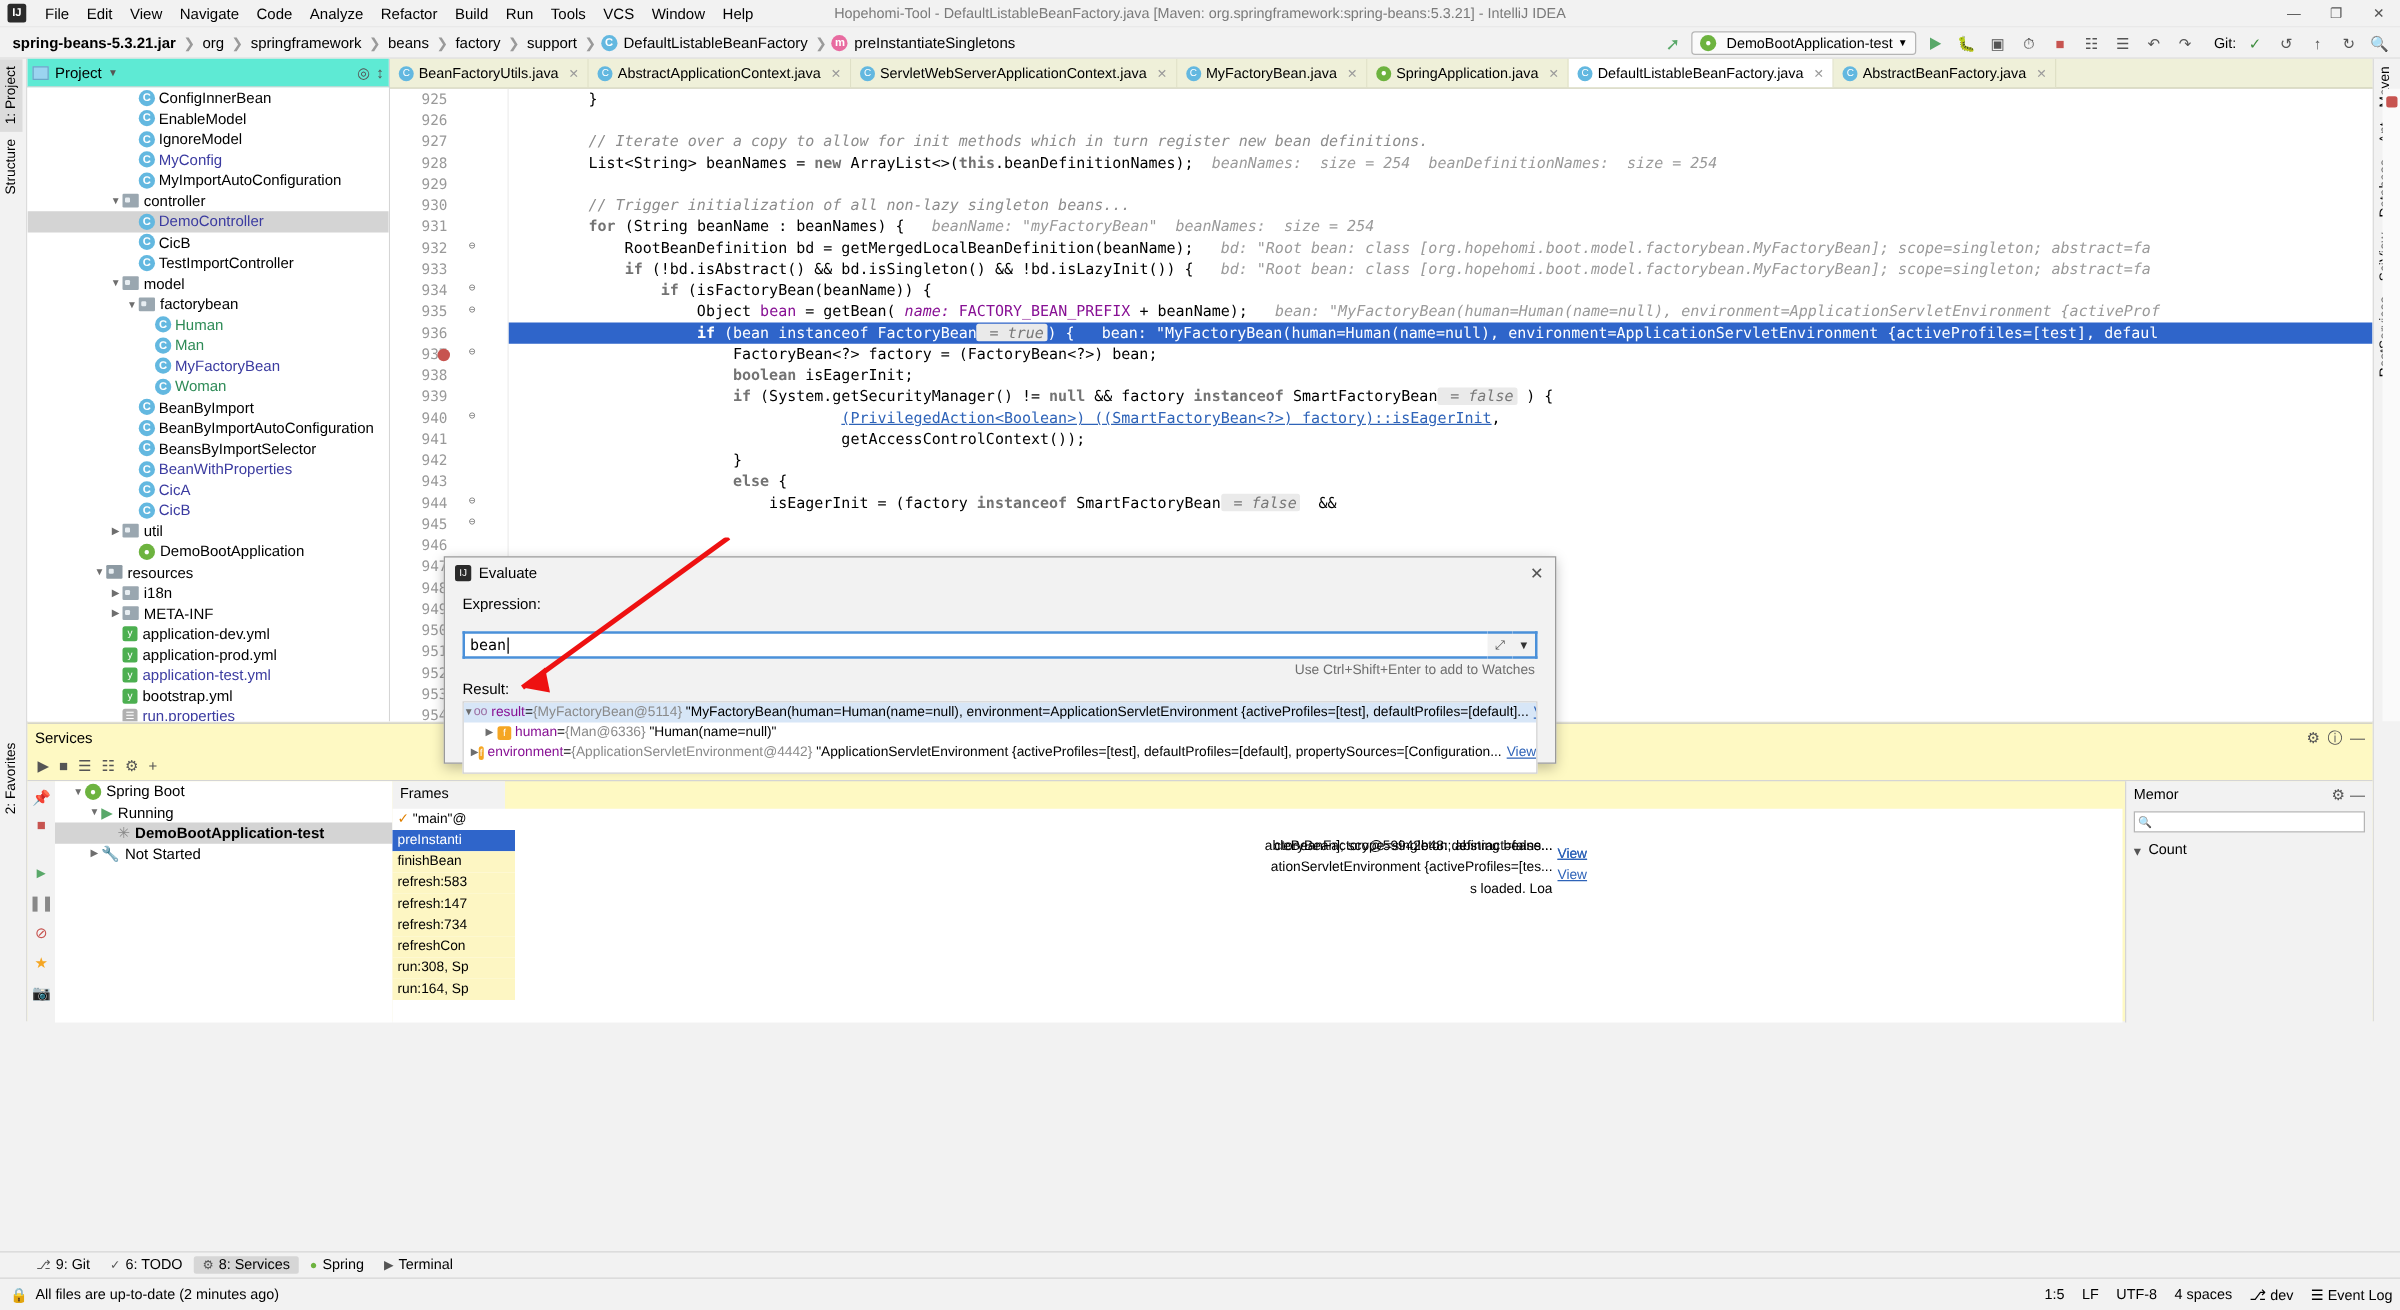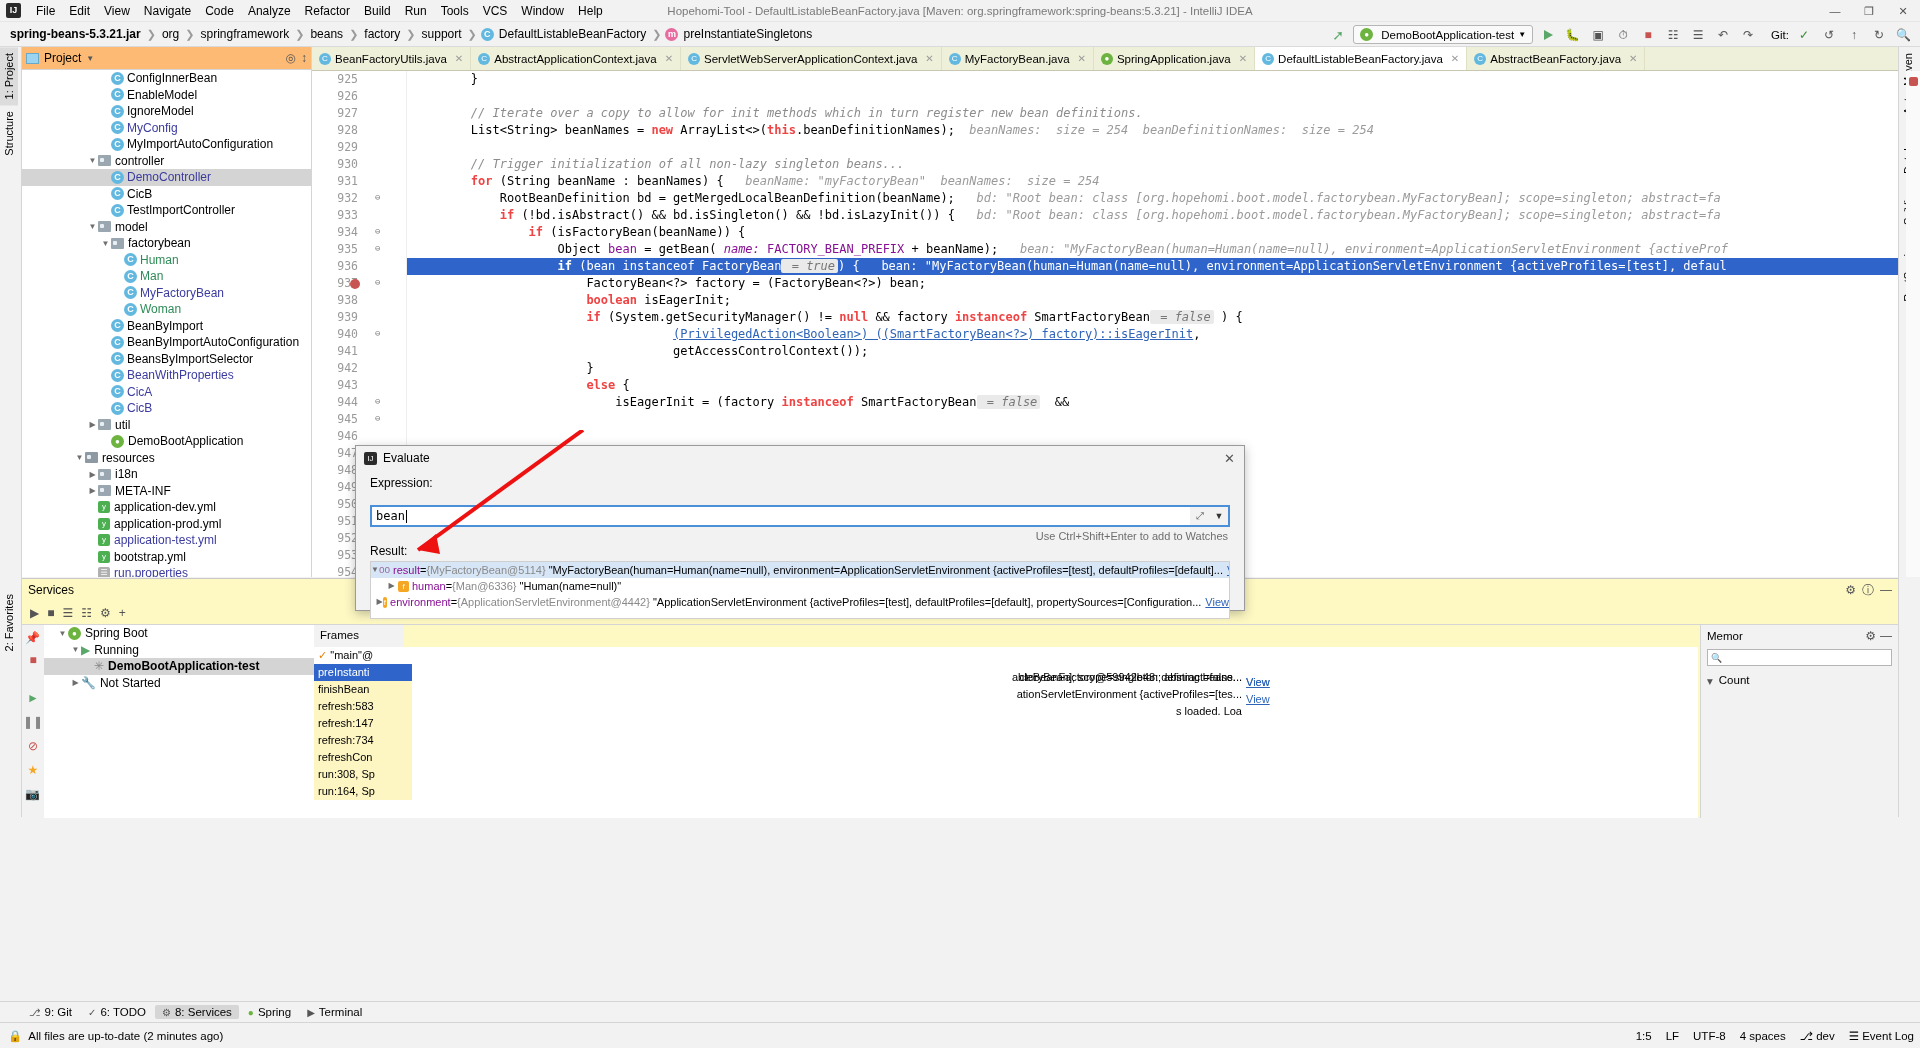--- a/index.html
+++ b/index.html
@@ -72,21 +72,21 @@
     position:absolute; right:0; top:47px; width:22px; height:770px;
     background:#f2f2f2; border-left:1px solid #d5d5d5;
   }
 
   
   #project {
     position:absolute; left:22px; top:47px; width:290px; height:530px;
     background:#fff; border-right:1px solid #d5d5d5;
   }
   #project-header {
-    height:23px; background:#fdba74; display:flex; align-items:center;
+    height:23px; background:#5eead4; display:flex; align-items:center;
     padding:0 4px; border-bottom:1px solid #d5d5d5; gap:5px;
   }
   #project-header .ptitle { font-size:12px; }
   #project-tree { position:relative; height:507px; overflow:hidden; background:#fff; font-size:12px;}
   .trow { height:16.5px; display:flex; align-items:center; white-space:nowrap; }
   .trow.sel { background:#d4d4d4; }
   .arrow { width:11px; font-size:8px; color:#6e6e6e; text-align:center; }
   .folder {
     display:inline-block; width:13px;height:11px;background:#9aa7b0;border-radius:1px;
     margin-right:4px; position:relative;
@@ -133,21 +133,21 @@
   #gutter {
     position:absolute;left:0;top:0;width:95px;height:100%;
     background:#fff; border-right:1px solid #eeeeee;
   }
   .lnrow { height:17px; position:relative; }
   .ln { position:absolute; right:48px; color:#999999; font-size:11.5px; line-height:17px; }
   .fold { position:absolute; right:22px; top:3px; width:9px;height:9px; color:#808080; font-size:9px; line-height:9px;}
   .codearea { position:absolute; left:95px; top:0; right:0; height:100%; }
   .cline { height:17px; line-height:17px; white-space:pre; padding-left:6px; }
   .cline.hl { background:#2f65ca; color:#fff; }
-  .kw { color:#ef4444; font-weight:bold; }
+  .kw { color:#737373; font-weight:bold; }
   .cm { color:#8c8c8c; font-style:italic; }
   .fld { color:#871094; }
   .stat { color:#871094; font-style:italic; }
   .hint { color:#9a9a9a; font-style:italic; }
   .hintbox { background:#eaeaea; color:#777; padding:0 3px; border-radius:2px; font-style:italic;}
   .lnk { color:#2e63b8; text-decoration:underline; }
   .cline.hl .hint, .cline.hl .st, .cline.hl .kw { color:#fff; }
 
   
   #marker { position:absolute; right:0; top:71px; width:14px; height:506px; background:#fafafa; }

